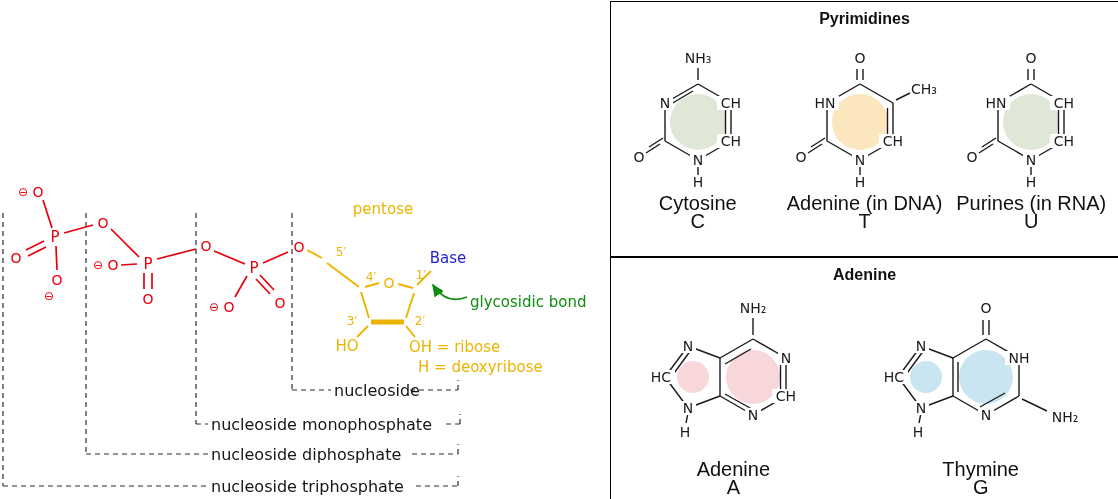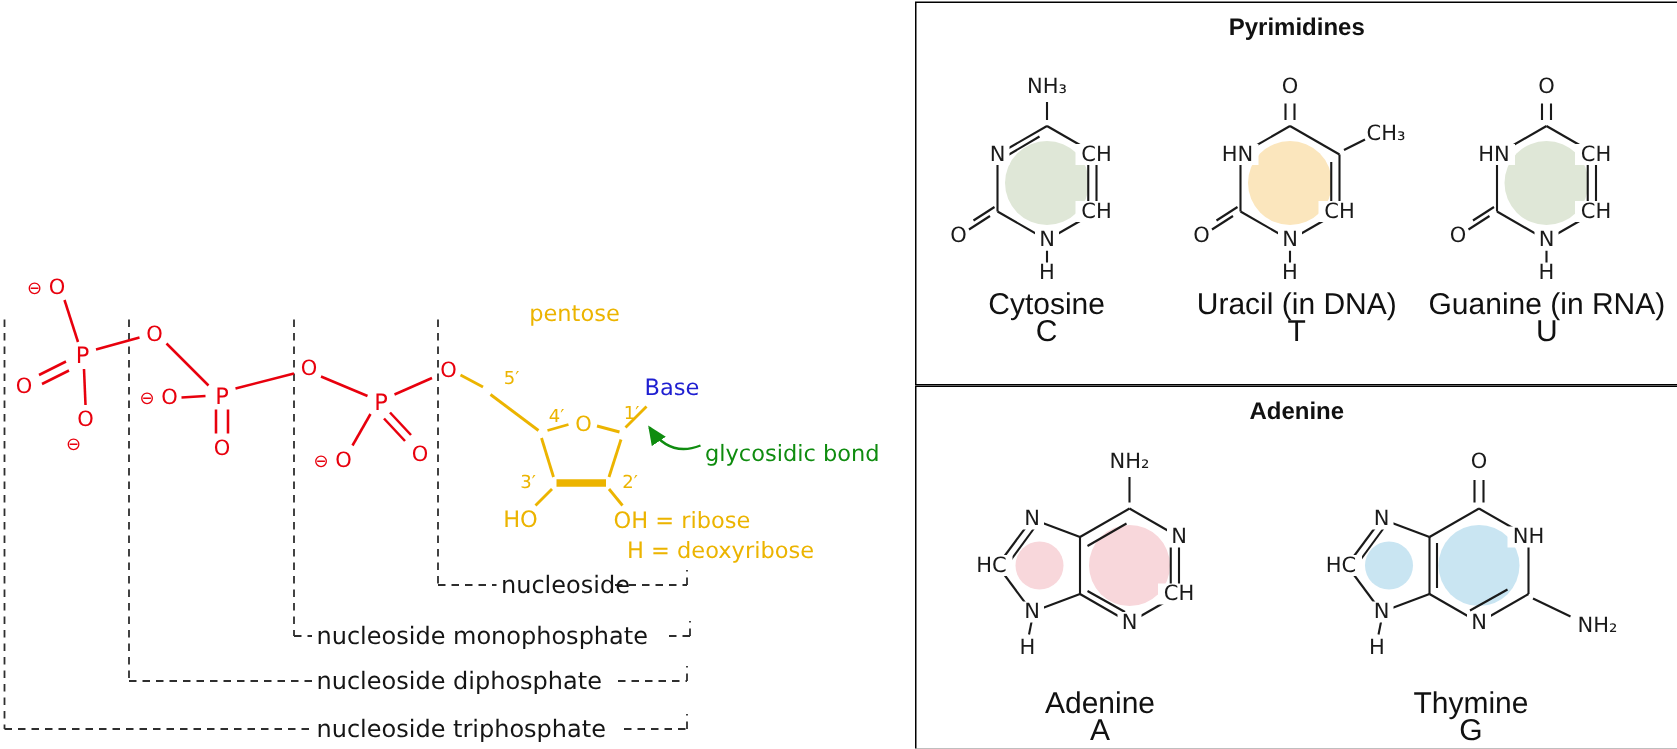--- a/index.html
+++ b/index.html
@@ -207,21 +207,21 @@
           <rect class="wrect" x="77" y="111" width="16" height="14"></rect>
           <rect class="wrect" x="104" y="92" width="27" height="14"></rect>
           <text class="atom" x="85" y="16">O</text>
           <text class="atom" x="50" y="61">HN</text>
           <text class="atom" x="26" y="115">O</text>
           <text class="atom" x="85" y="118">N</text>
           <text class="atom" x="85" y="140">H</text>
           <text class="atom" x="118" y="99">CH</text>
           <text class="atom" x="149" y="47">CH₃</text>
         </svg>
-        <div class="mol-name">Uracil (in DNA)</div>
+        <div class="mol-name">Adenine (in DNA)</div>
         <div class="mol-letter">T</div>
       </div>
 
       <div class="mol">
         <svg width="160" height="164" viewBox="5 -12 160 164">
           <circle class="fill-ura" cx="85" cy="80" r="28"></circle>
           <g class="mbond">
             <line x1="85" y1="42" x2="52" y2="61"></line>
             <line x1="52" y1="61" x2="52" y2="99"></line>
             <line x1="52" y1="99" x2="85" y2="118"></line>
@@ -240,21 +240,21 @@
           <rect class="wrect" x="104" y="92" width="27" height="14"></rect>
           <rect class="wrect" x="104" y="54" width="27" height="14"></rect>
           <text class="atom" x="85" y="16">O</text>
           <text class="atom" x="50" y="61">HN</text>
           <text class="atom" x="26" y="115">O</text>
           <text class="atom" x="85" y="118">N</text>
           <text class="atom" x="85" y="140">H</text>
           <text class="atom" x="118" y="99">CH</text>
           <text class="atom" x="118" y="61">CH</text>
         </svg>
-        <div class="mol-name">Guanine (in RNA)</div>
+        <div class="mol-name">Purines (in RNA)</div>
         <div class="mol-letter">U</div>
       </div>
 
     </div>
   </div>
 
   <div class="panel panel-purines">
     <div class="panel-title">Adenine</div>
     <div class="mol-row">
 

